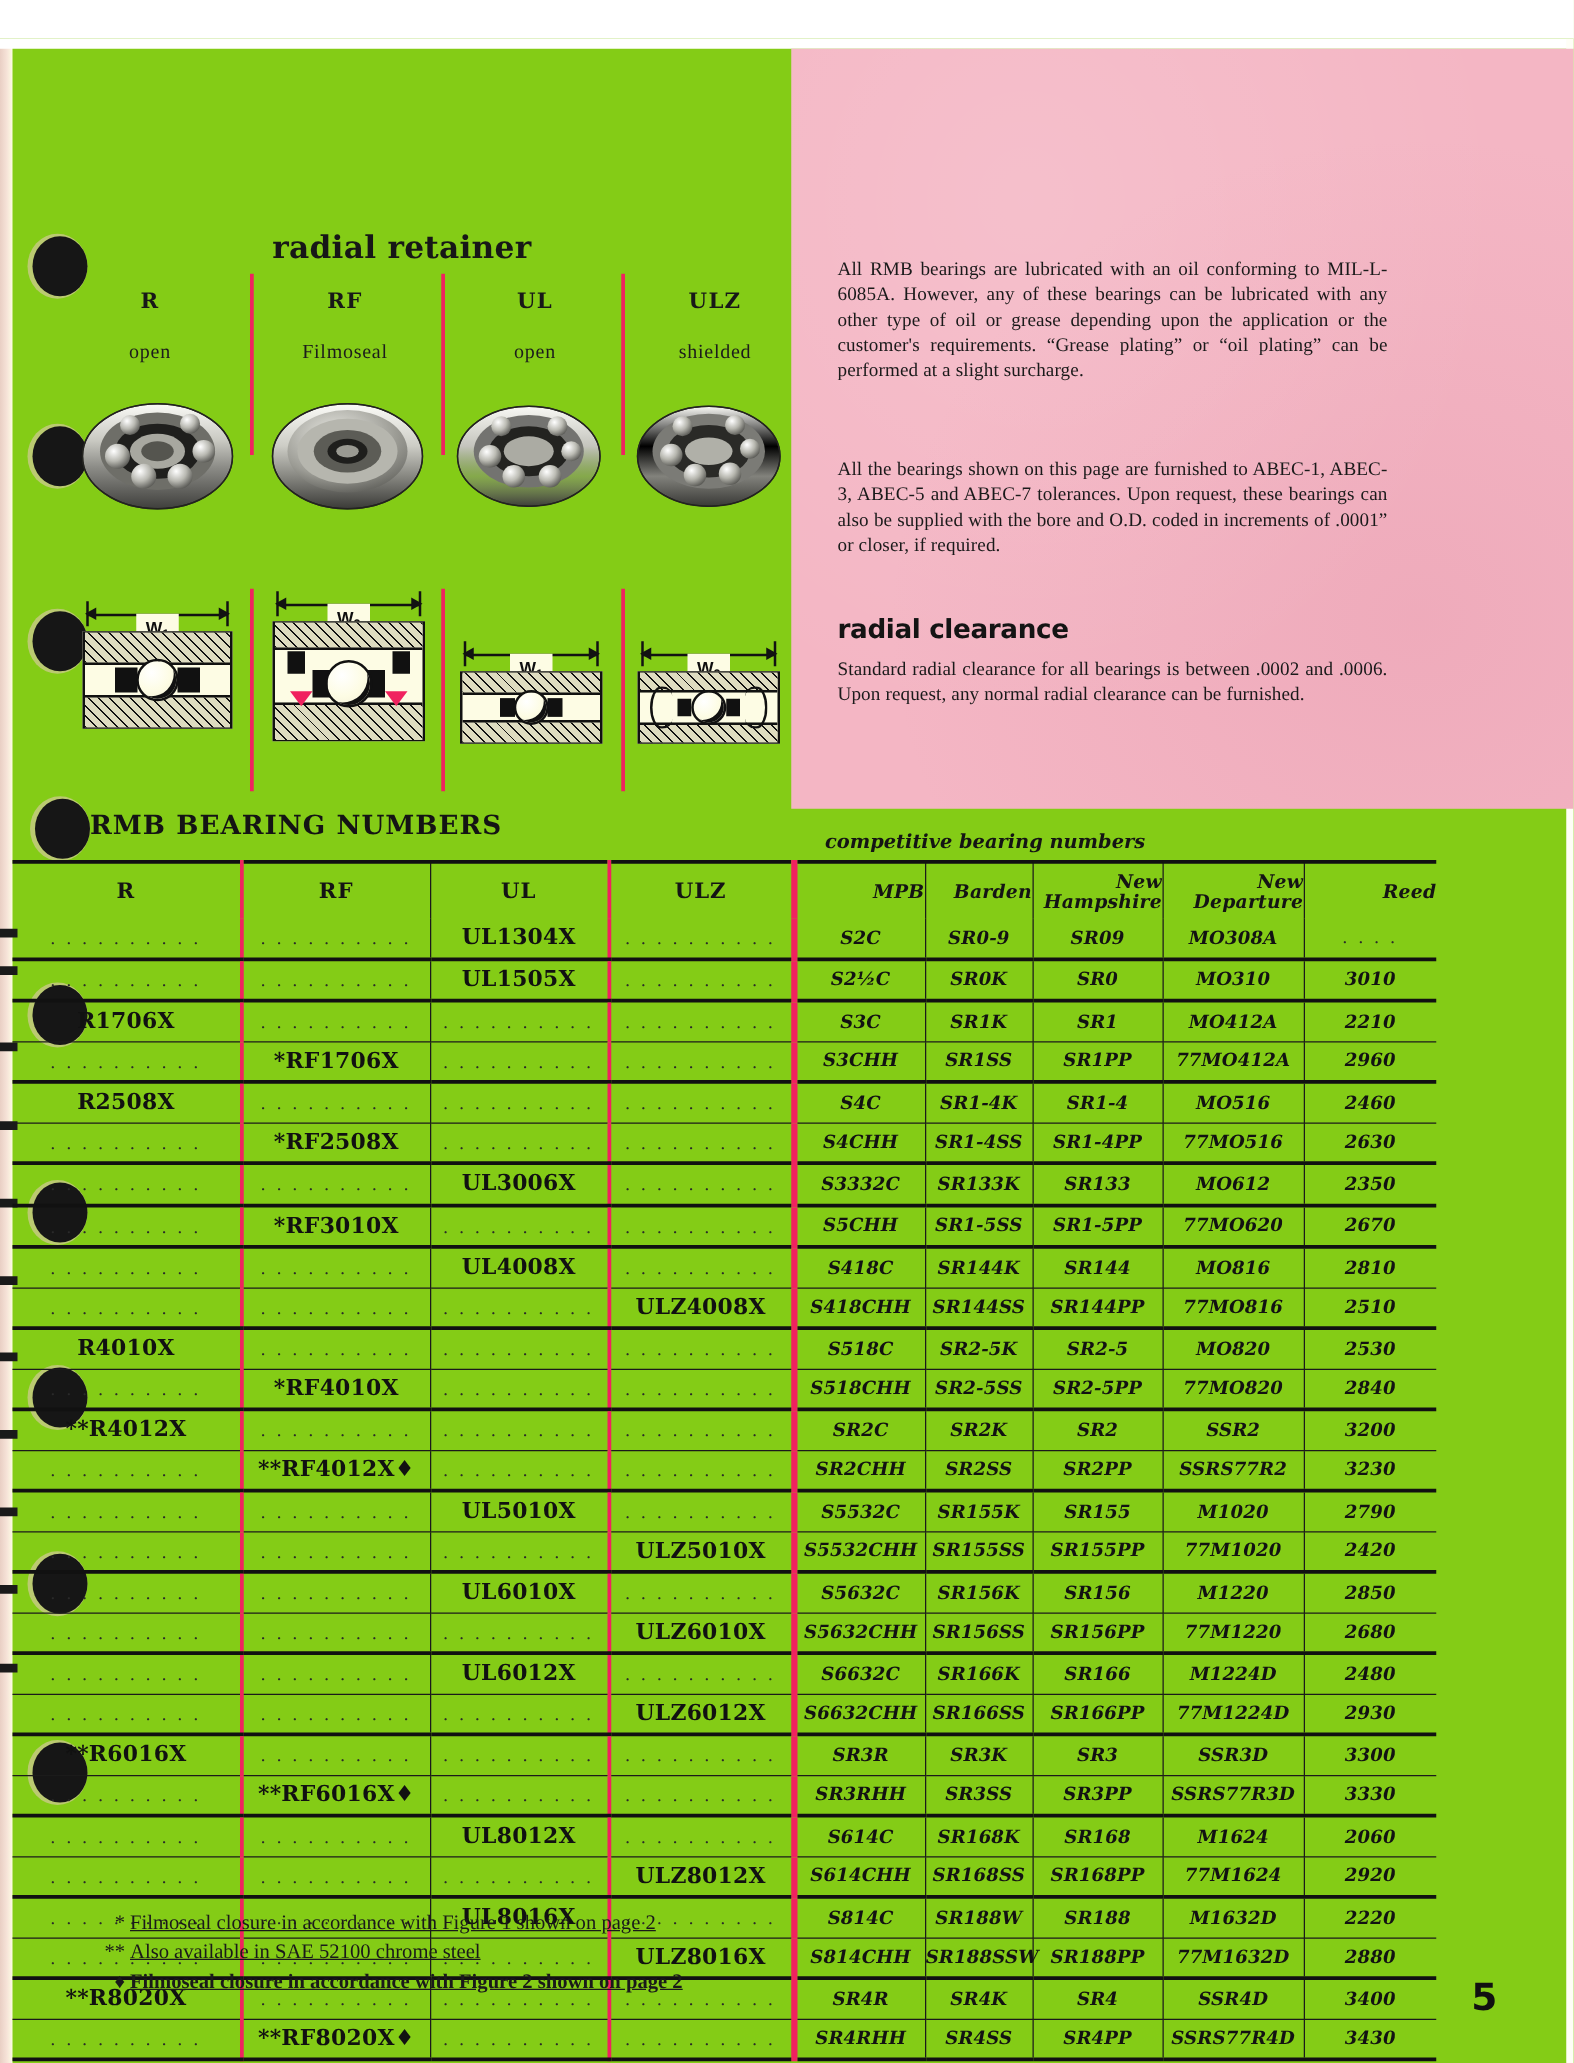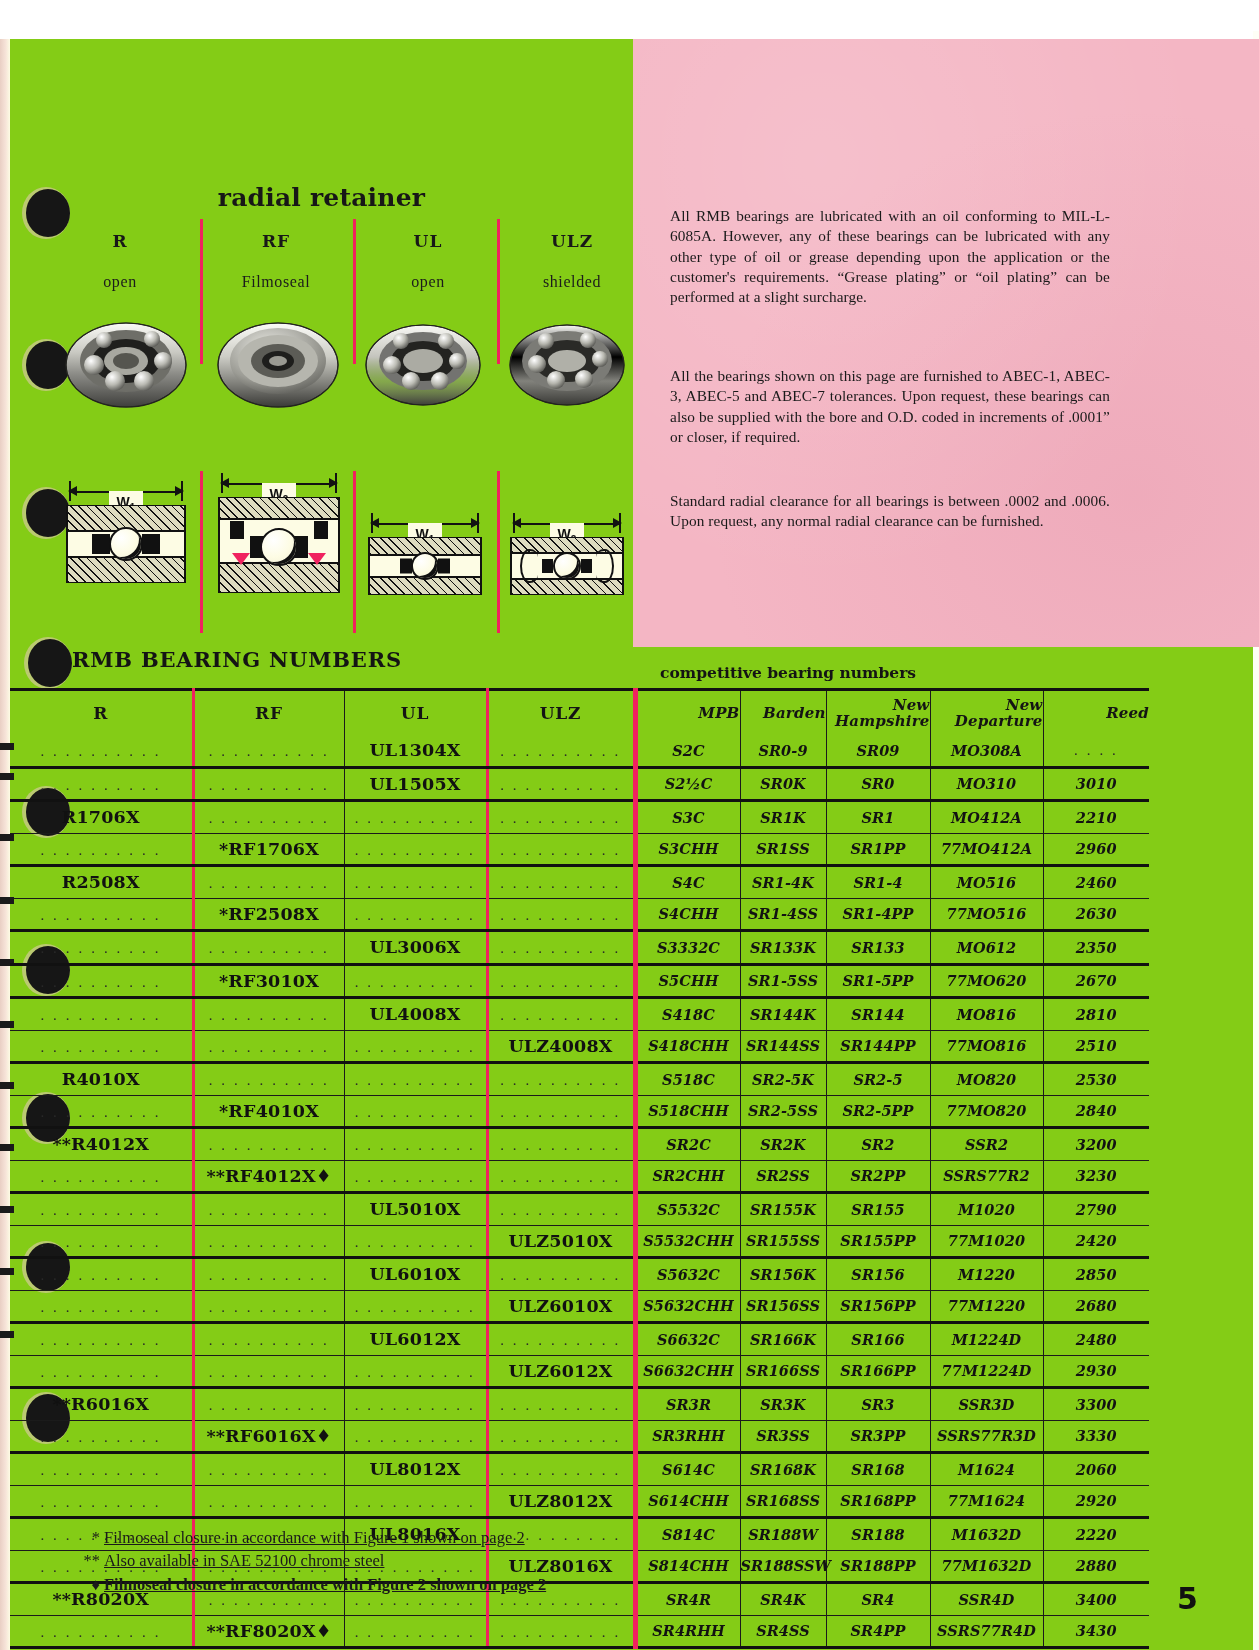--- a/index.html
+++ b/index.html
@@ -272,20 +272,21 @@
     font-family: "DejaVu Serif", serif;
     font-weight: 700;
     font-size: 21px;
     letter-spacing: 0.8px;
     color: #141414;
   }
   .comp-heading {
     position: absolute;
     left: 660px; top: 632px;
     font-family: "DejaVu Serif", serif;
+    font-style: italic;
     font-weight: 700;
     font-size: 15.5px;
     color: #141414;
   }
 
   
   .table-wrap {
     position: absolute;
     left: 10px; top: 657px;
     width: 1139px;
@@ -658,20 +659,21 @@
 
   <div class="pink-block" style="top:175px;">
     <div class="pink-p">All RMB bearings are lubricated with an oil conforming to MIL-L-6085A. However, any of these bearings can be lubricated with any other type of oil or grease depending upon the application or the customer's requirements. “Grease plating” or “oil plating” can be performed at a slight surcharge.</div>
   </div>
 
   <div class="pink-block" style="top:335px;">
     <div class="pink-p">All the bearings shown on this page are furnished to ABEC-1, ABEC-3, ABEC-5 and ABEC-7 tolerances. Upon request, these bearings can also be supplied with the bore and O.D. coded in increments of .0001” or closer, if required.</div>
   </div>
 
   <div class="pink-block" style="top:460px;">
+    <div class="pink-h">radial clearance</div>
     <div class="pink-p">Standard radial clearance for all bearings is between .0002 and .0006. Upon request, any normal radial clearance can be furnished.</div>
   </div>
 
   <div class="rmb-heading">RMB BEARING NUMBERS</div>
   <div class="comp-heading">competitive bearing numbers</div>
 
   <div class="table-wrap">
     <table class="main">
       <colgroup>
         <col style="width:183px">

